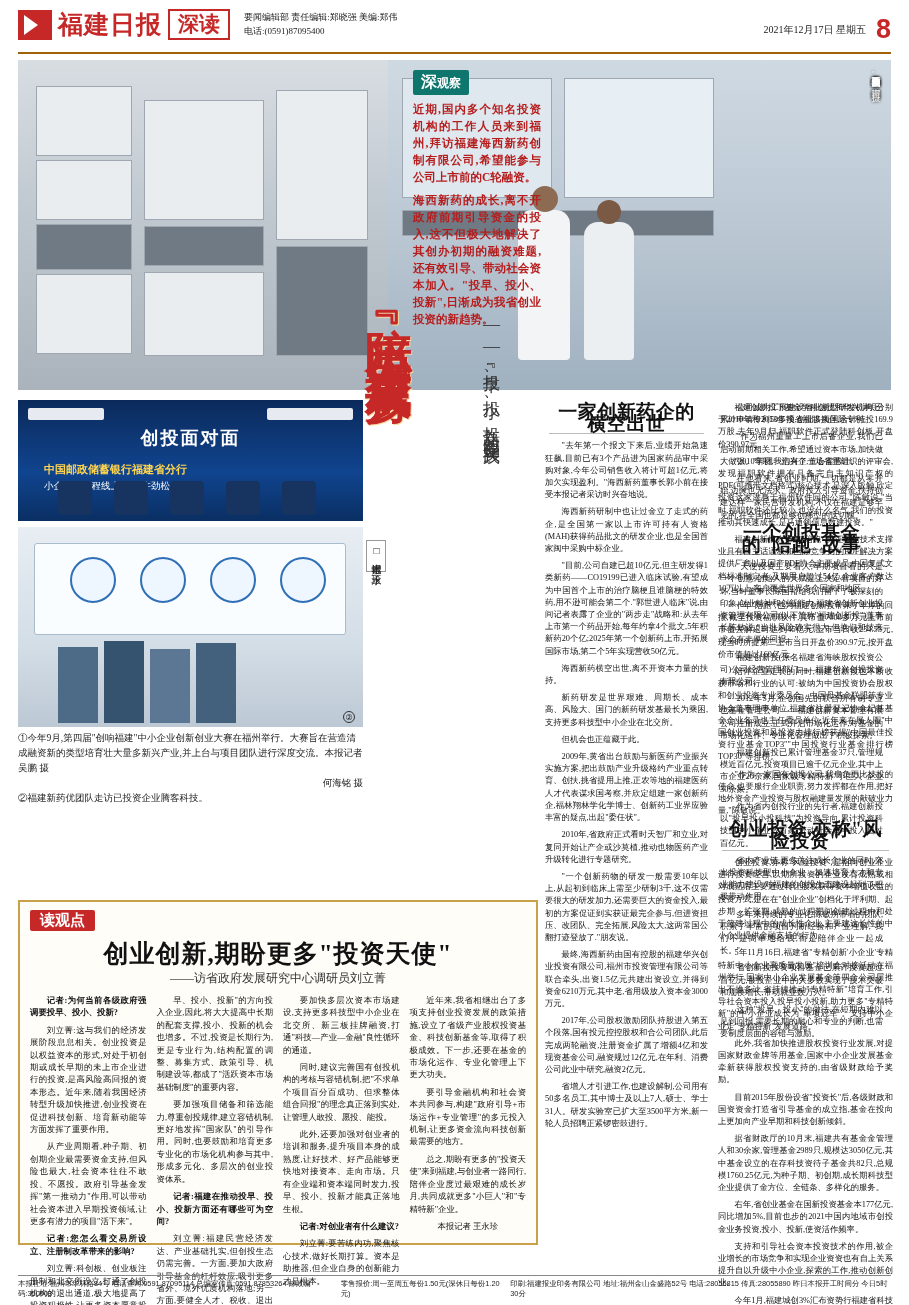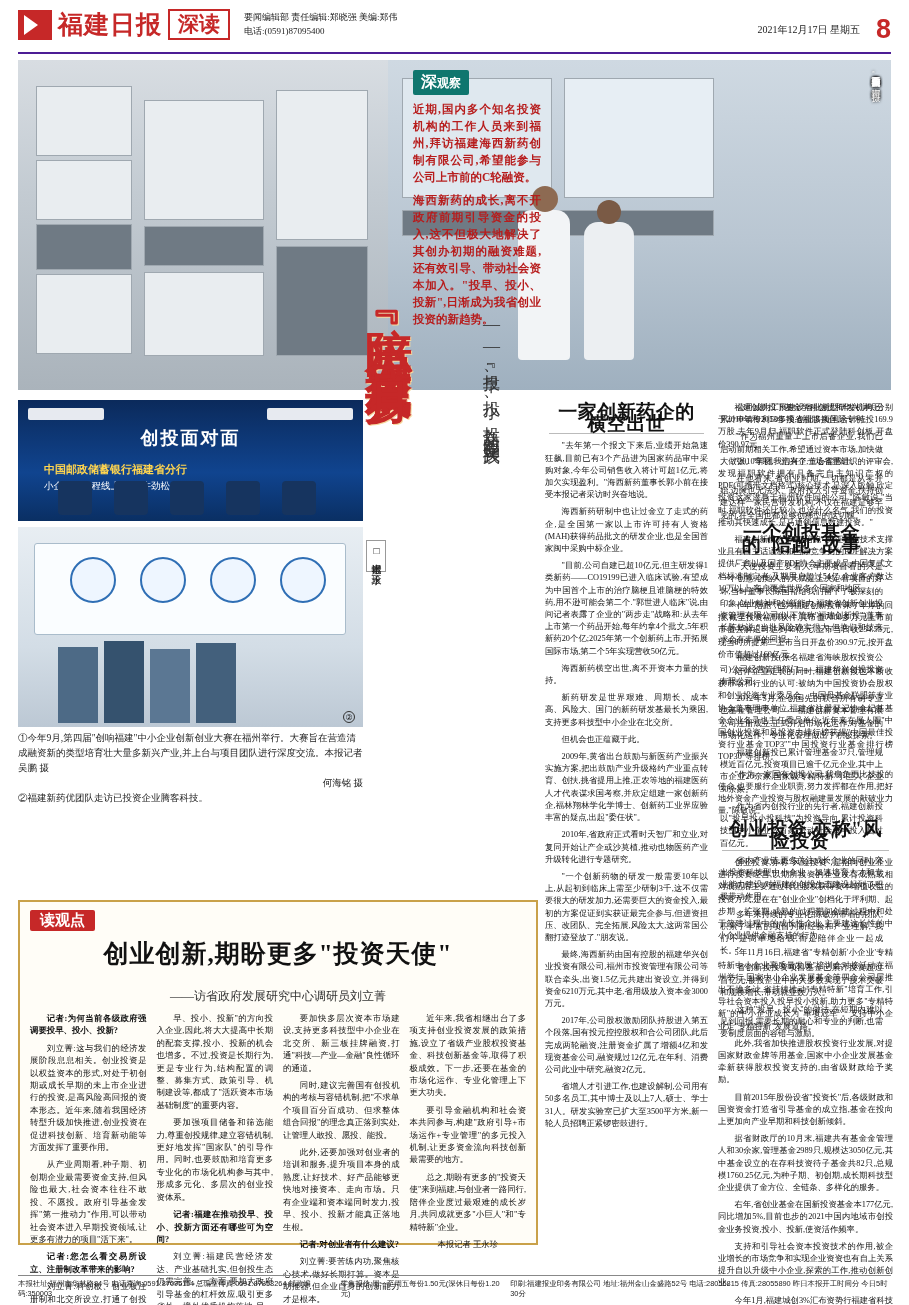--- a/index.html
+++ b/index.html
@@ -8,30 +8,30 @@
     width: 909px; height: 1305px;
     background: #ffffff;
     font-family: "Liberation Serif", "DejaVu Serif", serif;
     color: #111;
     overflow: hidden;
     position: relative;
   }
   .page { position: relative; width: 909px; height: 1305px; padding: 0 18px; }
 
   
-  .masthead { display:flex; align-items:flex-start; padding-top:8px; height:54px; border-bottom:2px solid #4c1d95; }
+  .masthead { display:flex; align-items:flex-start; padding-top:8px; height:54px; border-bottom:2px solid #a16207; }
   .logo-wrap { display:flex; align-items:center; gap:6px; }
   .logo-mark { width:34px; height:30px; background:#c62828; position:relative; }
   .logo-mark:after{ content:""; position:absolute; left:6px; top:5px; width:0;height:0;
     border-left:14px solid #fff; border-top:10px solid transparent; border-bottom:10px solid transparent;}
   .logo-text { font-family:"Liberation Serif", serif; font-weight:bold; font-size:25px; color:#c62828; letter-spacing:1px; }
   .logo-box { border:2px solid #c62828; color:#c62828; font-weight:bold; font-size:21px; padding:0 8px; margin-left:0; line-height:27px;}
   .masthead-mid { font-size:9px; line-height:14px; margin-left:14px; padding-top:2px; color:#222; }
   .masthead-mid div { white-space:nowrap; }
-  .masthead-right { margin-left:auto; display:flex; align-items:center; gap:16px; padding-top:6px;}
+  .masthead-right { margin-left:auto; display:flex; align-items:center; gap:10px; padding-top:6px;}
   .issue-date { font-size:10px; color:#222; }
   .page-num { font-size:27px; font-weight:bold; color:#c62828; font-family:"Liberation Sans",sans-serif; }
 
   
   .top-band { position:relative; margin-top:6px; height:330px; display:flex; gap:0; }
   .photo { position:relative; overflow:hidden; }
   .photo-lab-left { width:370px; height:330px;
     background:
       linear-gradient(180deg,#d8dde2 0%,#c3cbd2 40%,#aab3bb 100%);
   }
@@ -71,21 +71,21 @@
   .photo-exhibit { width:345px; height:200px; margin-top:6px; background:linear-gradient(180deg,#e8eef3 0%,#d3dde6 60%,#bcc8d4 100%); position:relative; overflow:hidden;}
   .ex-panel { position:absolute; background:#fafdff; border:1px solid #a9bccb; border-radius:3px;}
   .ex-circle { position:absolute; border:2px solid #2f6fb5; border-radius:50%; background:#eef6ff;}
   .cap-left { font-size:9.5px; line-height:15px; color:#222; margin-top:4px;}
   .cap-left div{ text-indent:0; }
 
   
   .opinion { position:absolute; left:18px; top:900px; width:520px; height:345px; border:2px solid #c9a14a; padding:8px 10px; background:#fffdf7;}
   .op-badge { display:inline-block; background:#c62828; color:#fff; font-weight:bold; font-size:15px; padding:1px 10px; border-radius:2px;}
   .op-title { text-align:center; font-size:25px; font-weight:bold; margin-top:6px; letter-spacing:1px;}
-  .op-sub { text-align:center; font-size:12px; margin-top:18px; color:#333;}
+  .op-sub { text-align:center; font-size:12px; margin-top:0; color:#333;}
   .op-cols { display:flex; gap:10px; margin-top:8px; }
   .op-col { flex:1; font-size:8.4px; line-height:12.4px; text-align:justify; color:#111;}
   .op-col p{ margin:0 0 5px; text-indent:2em;}
   .op-col p.q { font-weight:bold; }
 
   
   .right-cols { position:absolute; left:545px; top:402px; width:346px; display:flex; gap:12px;}
   .rcol { width:163px; font-size:8.3px; line-height:12.2px; text-align:justify; color:#111;}
   .rcol p { margin:0 0 5px; text-indent:2em;}
   .sec-h { text-align:center; font-size:19px; font-weight:bold; margin:4px 4px 6px; letter-spacing:.5px; border-bottom:1px solid #bbb; padding-bottom:3px;}

